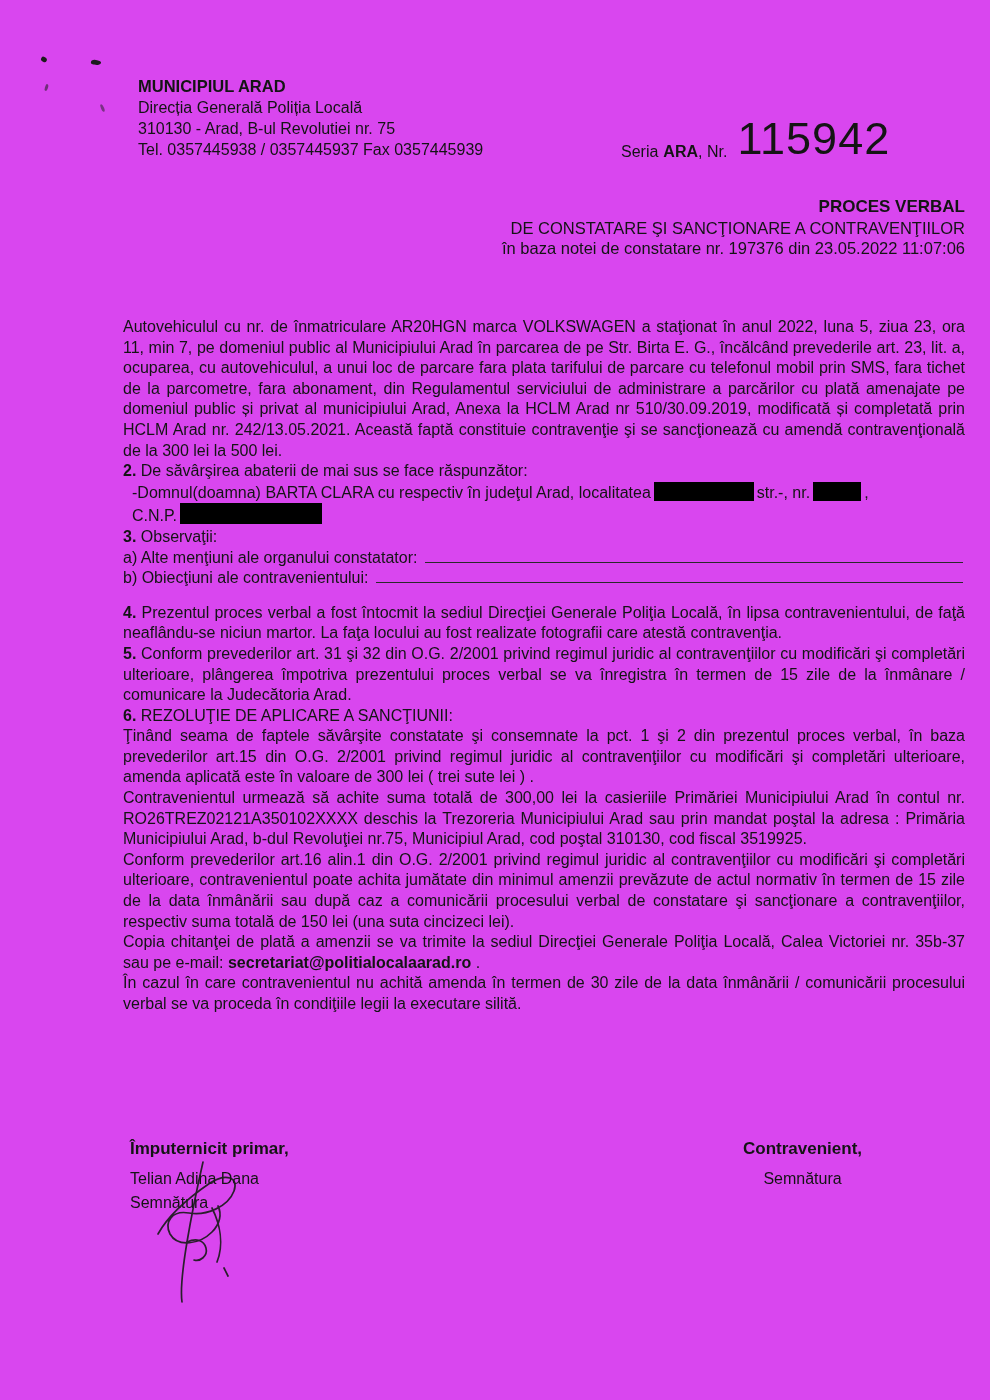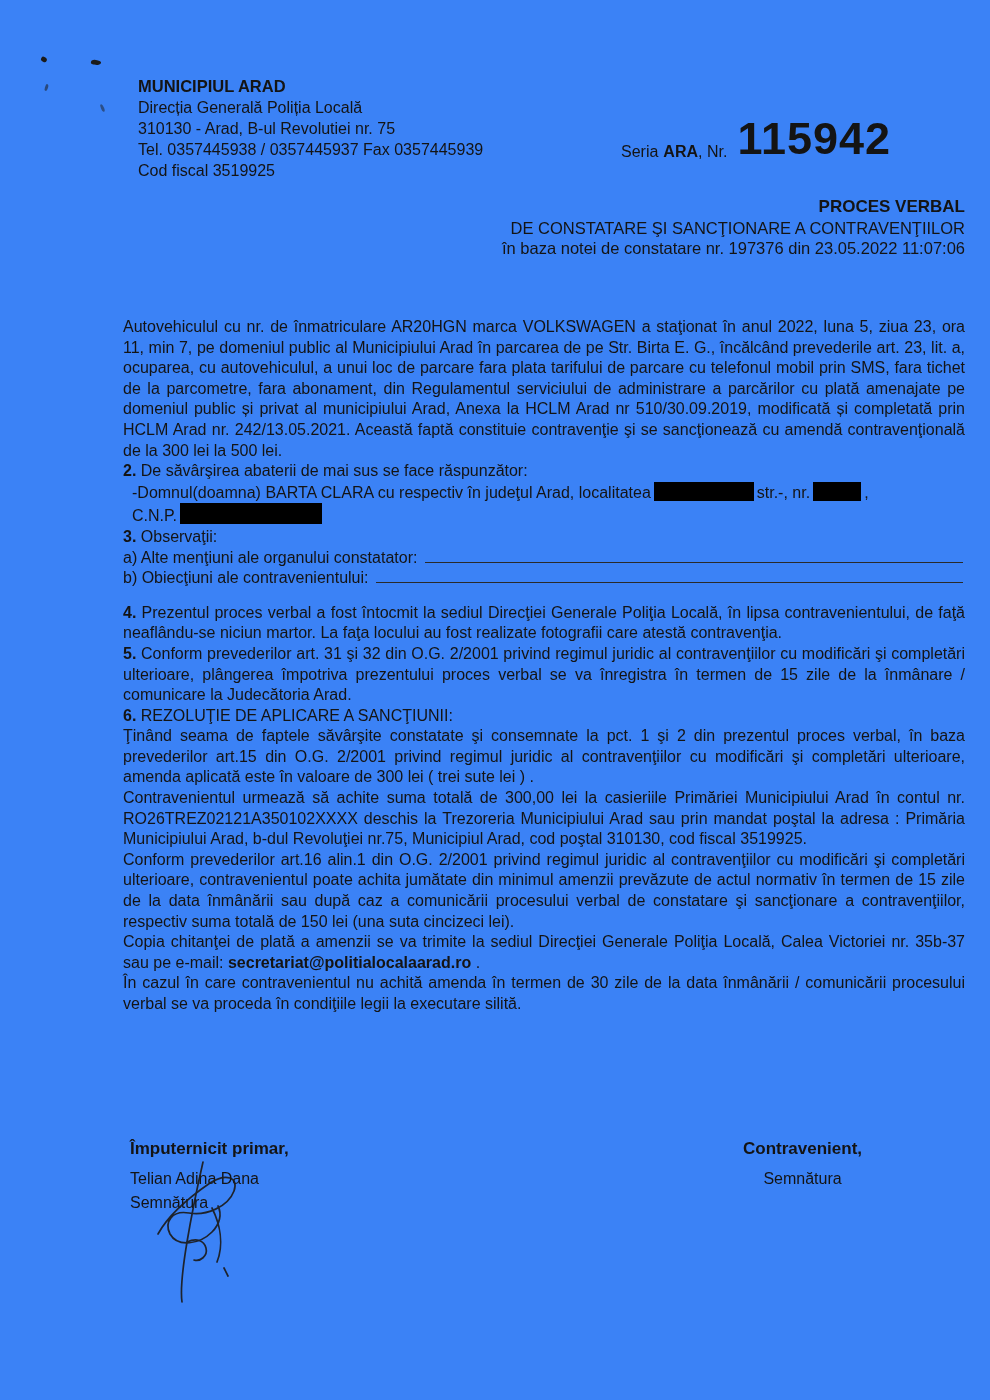--- a/index.html
+++ b/index.html
@@ -1,20 +1,20 @@
 <!DOCTYPE html>
 <html><head>
 <meta charset="utf-8">
 <style>
   html, body { margin: 0; padding: 0; background: #ffffff; }
   .page {
     position: relative;
     width: 990px;
     height: 1400px;
-    background: #3b82f6;
+    background: #d946ef;
     font-family: "Liberation Sans", "DejaVu Sans", sans-serif;
     color: #141414;
     overflow: hidden;
   }
   
   .org-block {
     position: absolute;
     left: 138px;
     top: 76px;
     font-size: 16px;
@@ -27,21 +27,21 @@
     left: 621px;
     top: 116px;
     display: flex;
     align-items: flex-end;
     white-space: nowrap;
   }
   .seria-small { font-size: 16px; }
   .seria-bold { font-weight: bold; font-size: 16px; }
   .seria-number {
     font-size: 45px;
-    font-weight: 700;
+    font-weight: 400;
     letter-spacing: 1px;
     margin-left: 10px;
     line-height: 1;
   }
   
   .title-block {
     position: absolute;
     left: 123px;
     top: 197px;
     width: 842px;
@@ -123,21 +123,20 @@
   <div class="artifact a1"></div>
   <div class="artifact a2"></div>
   <div class="artifact a3"></div>
   <div class="artifact a4"></div>
 
   <div class="org-block">
     <div class="org-name">MUNICIPIUL ARAD</div>
     <div>Direcția Generală Poliția Locală</div>
     <div>310130 - Arad, B-ul Revolutiei nr. 75</div>
     <div>Tel. 0357445938 / 0357445937 Fax 0357445939</div>
-    <div>Cod fiscal 3519925</div>
   </div>
 
   <div class="seria-block">
     <span class="seria-small">Seria</span>
     <span class="seria-bold" style="margin-left:5px;">ARA</span>
     <span class="seria-small">, Nr.</span>
     <span class="seria-number">115942</span>
   </div>
 
   <div class="title-block">

